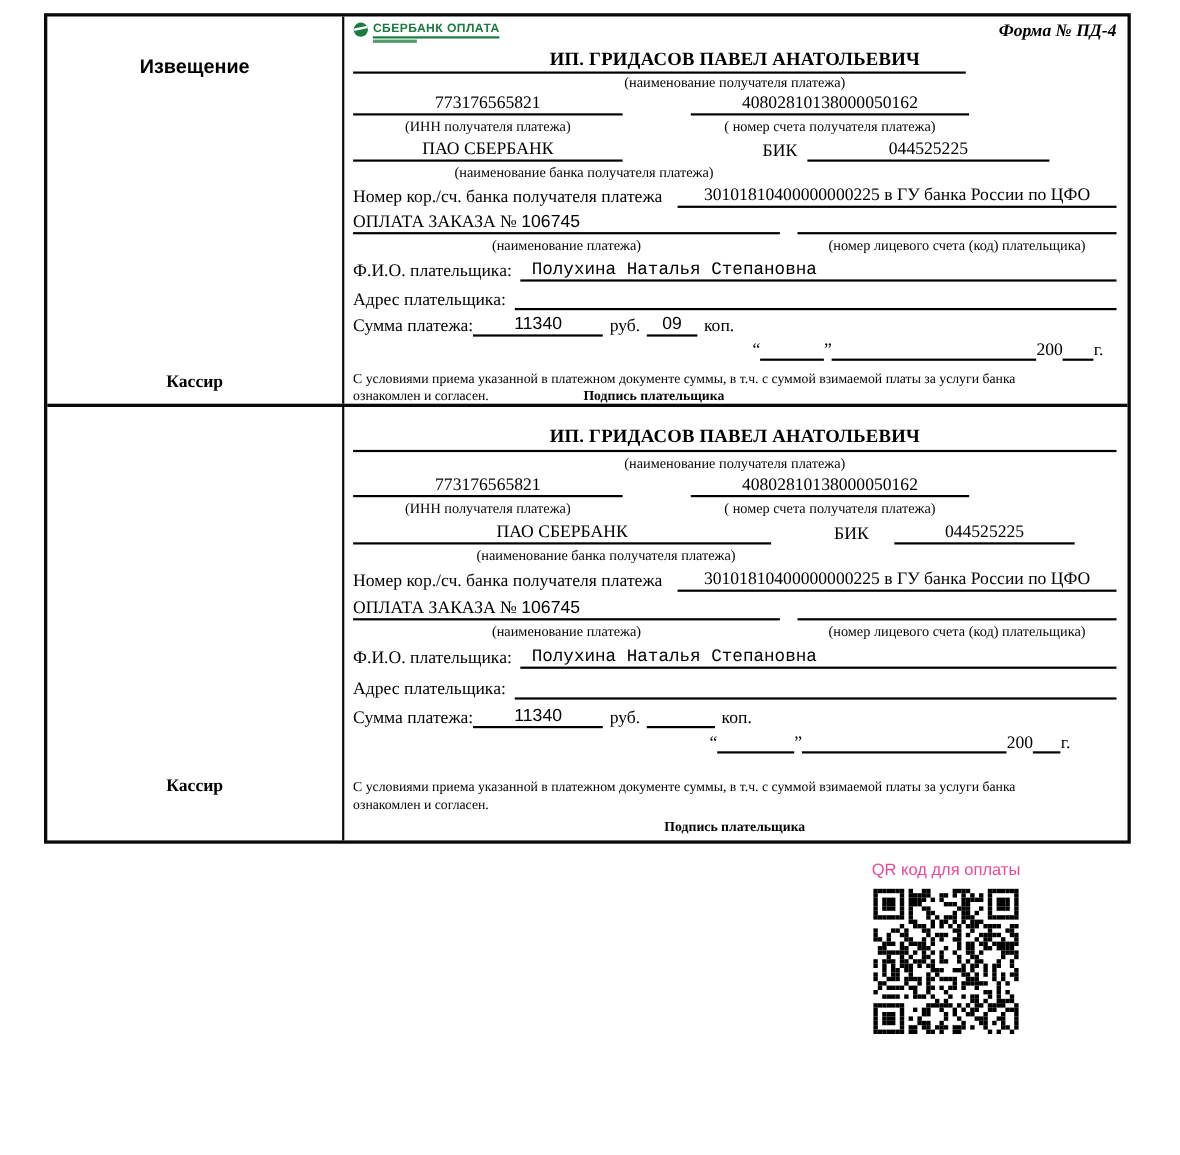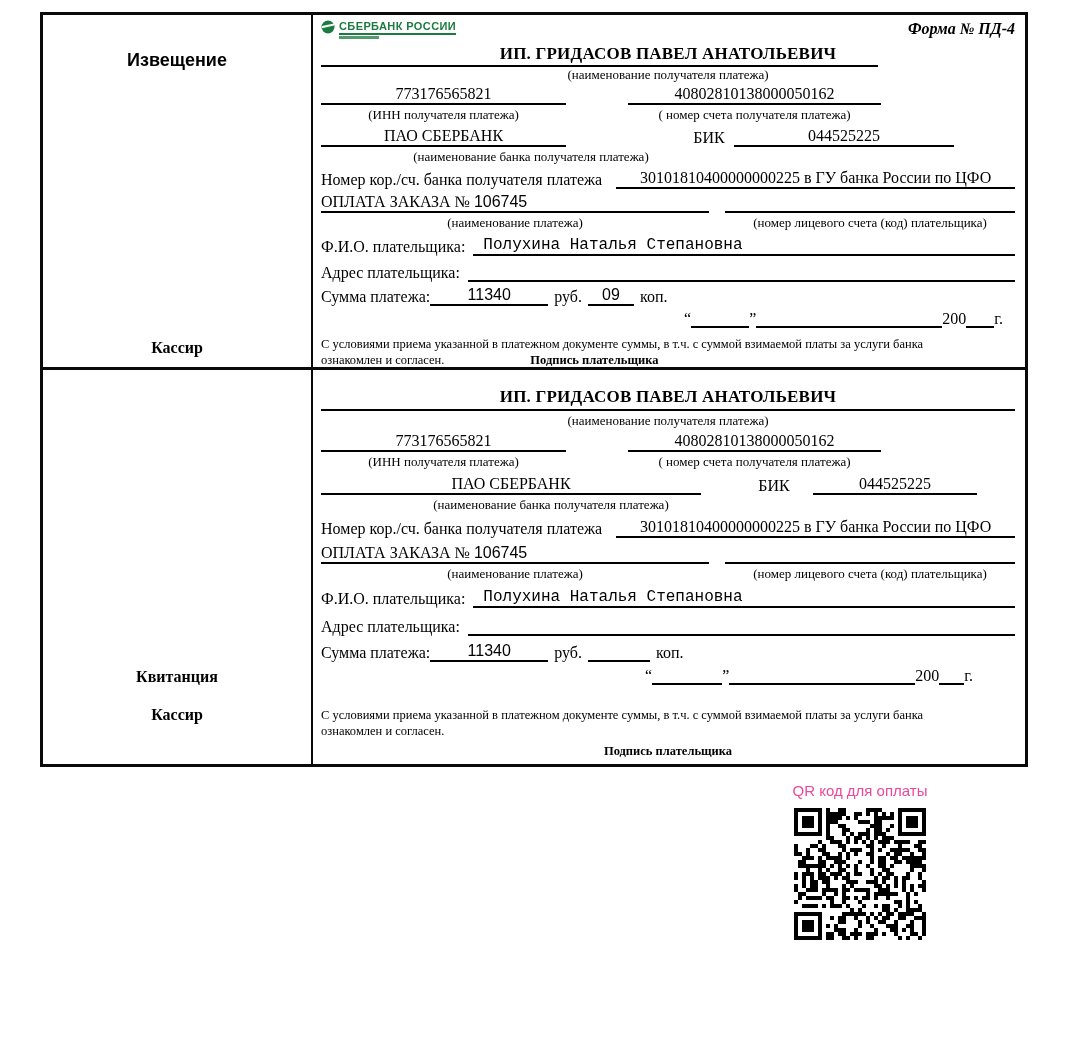--- a/index.html
+++ b/index.html
@@ -101,21 +101,21 @@
       </div>
 
       <div class="main main-notice">
         <div class="hdr">
           <div class="logo">
             <svg width="14" height="14" viewBox="0 0 14 14">
               <circle cx="7" cy="7" r="6.5" fill="#1b7b40"></circle>
               <path d="M1 6 L13 3.4 L13 5.6 L1 8.2 Z" fill="#ffffff"></path>
             </svg>
             <span class="logo-txt-wrap">
-              <span class="logo-txt" style="color:#1b7b40; border-color:#1b7b40;">СБЕРБАНК РОССИИ</span>
+              <span class="logo-txt" style="color:#1b7b40; border-color:#1b7b40;">СБЕРБАНК ОПЛАТА</span>
               <span class="logo-tagline" style="background:#1b7b40;"></span>
             </span>
           </div>
           <div class="forma">Форма № ПД-4</div>
         </div>
 
         <div class="name-line">ИП. ГРИДАСОВ ПАВЕЛ АНАТОЛЬЕВИЧ</div>
         <div class="name-ul-notice"></div>
 
         <div class="ctr sm">(наименование получателя платежа)</div>
@@ -187,21 +187,20 @@
         <div class="agr mt8">С условиями приема указанной в платежном документе суммы, в т.ч. с суммой взимаемой платы за услуги банка</div>
         <div class="sig-row agr">
           <span>ознакомлен и согласен.</span>
           <span class="sig-inline">Подпись плательщика</span>
         </div>
       </div>
     </div>
 
     <div class="sect sect-receipt">
       <div class="side">
-        <div class="side-title" style="bottom:78px; font-size:16px;">Квитанция</div>
         <div class="side-title" style="bottom:40px; font-size:16px;">Кассир</div>
       </div>
 
       <div class="main main-receipt">
         <div class="name-line mt12">ИП. ГРИДАСОВ ПАВЕЛ АНАТОЛЬЕВИЧ</div>
         <div class="name-ul-receipt"></div>
 
         <div class="ctr sm mt2">(наименование получателя платежа)</div>
 
         <div class="row mt3">

